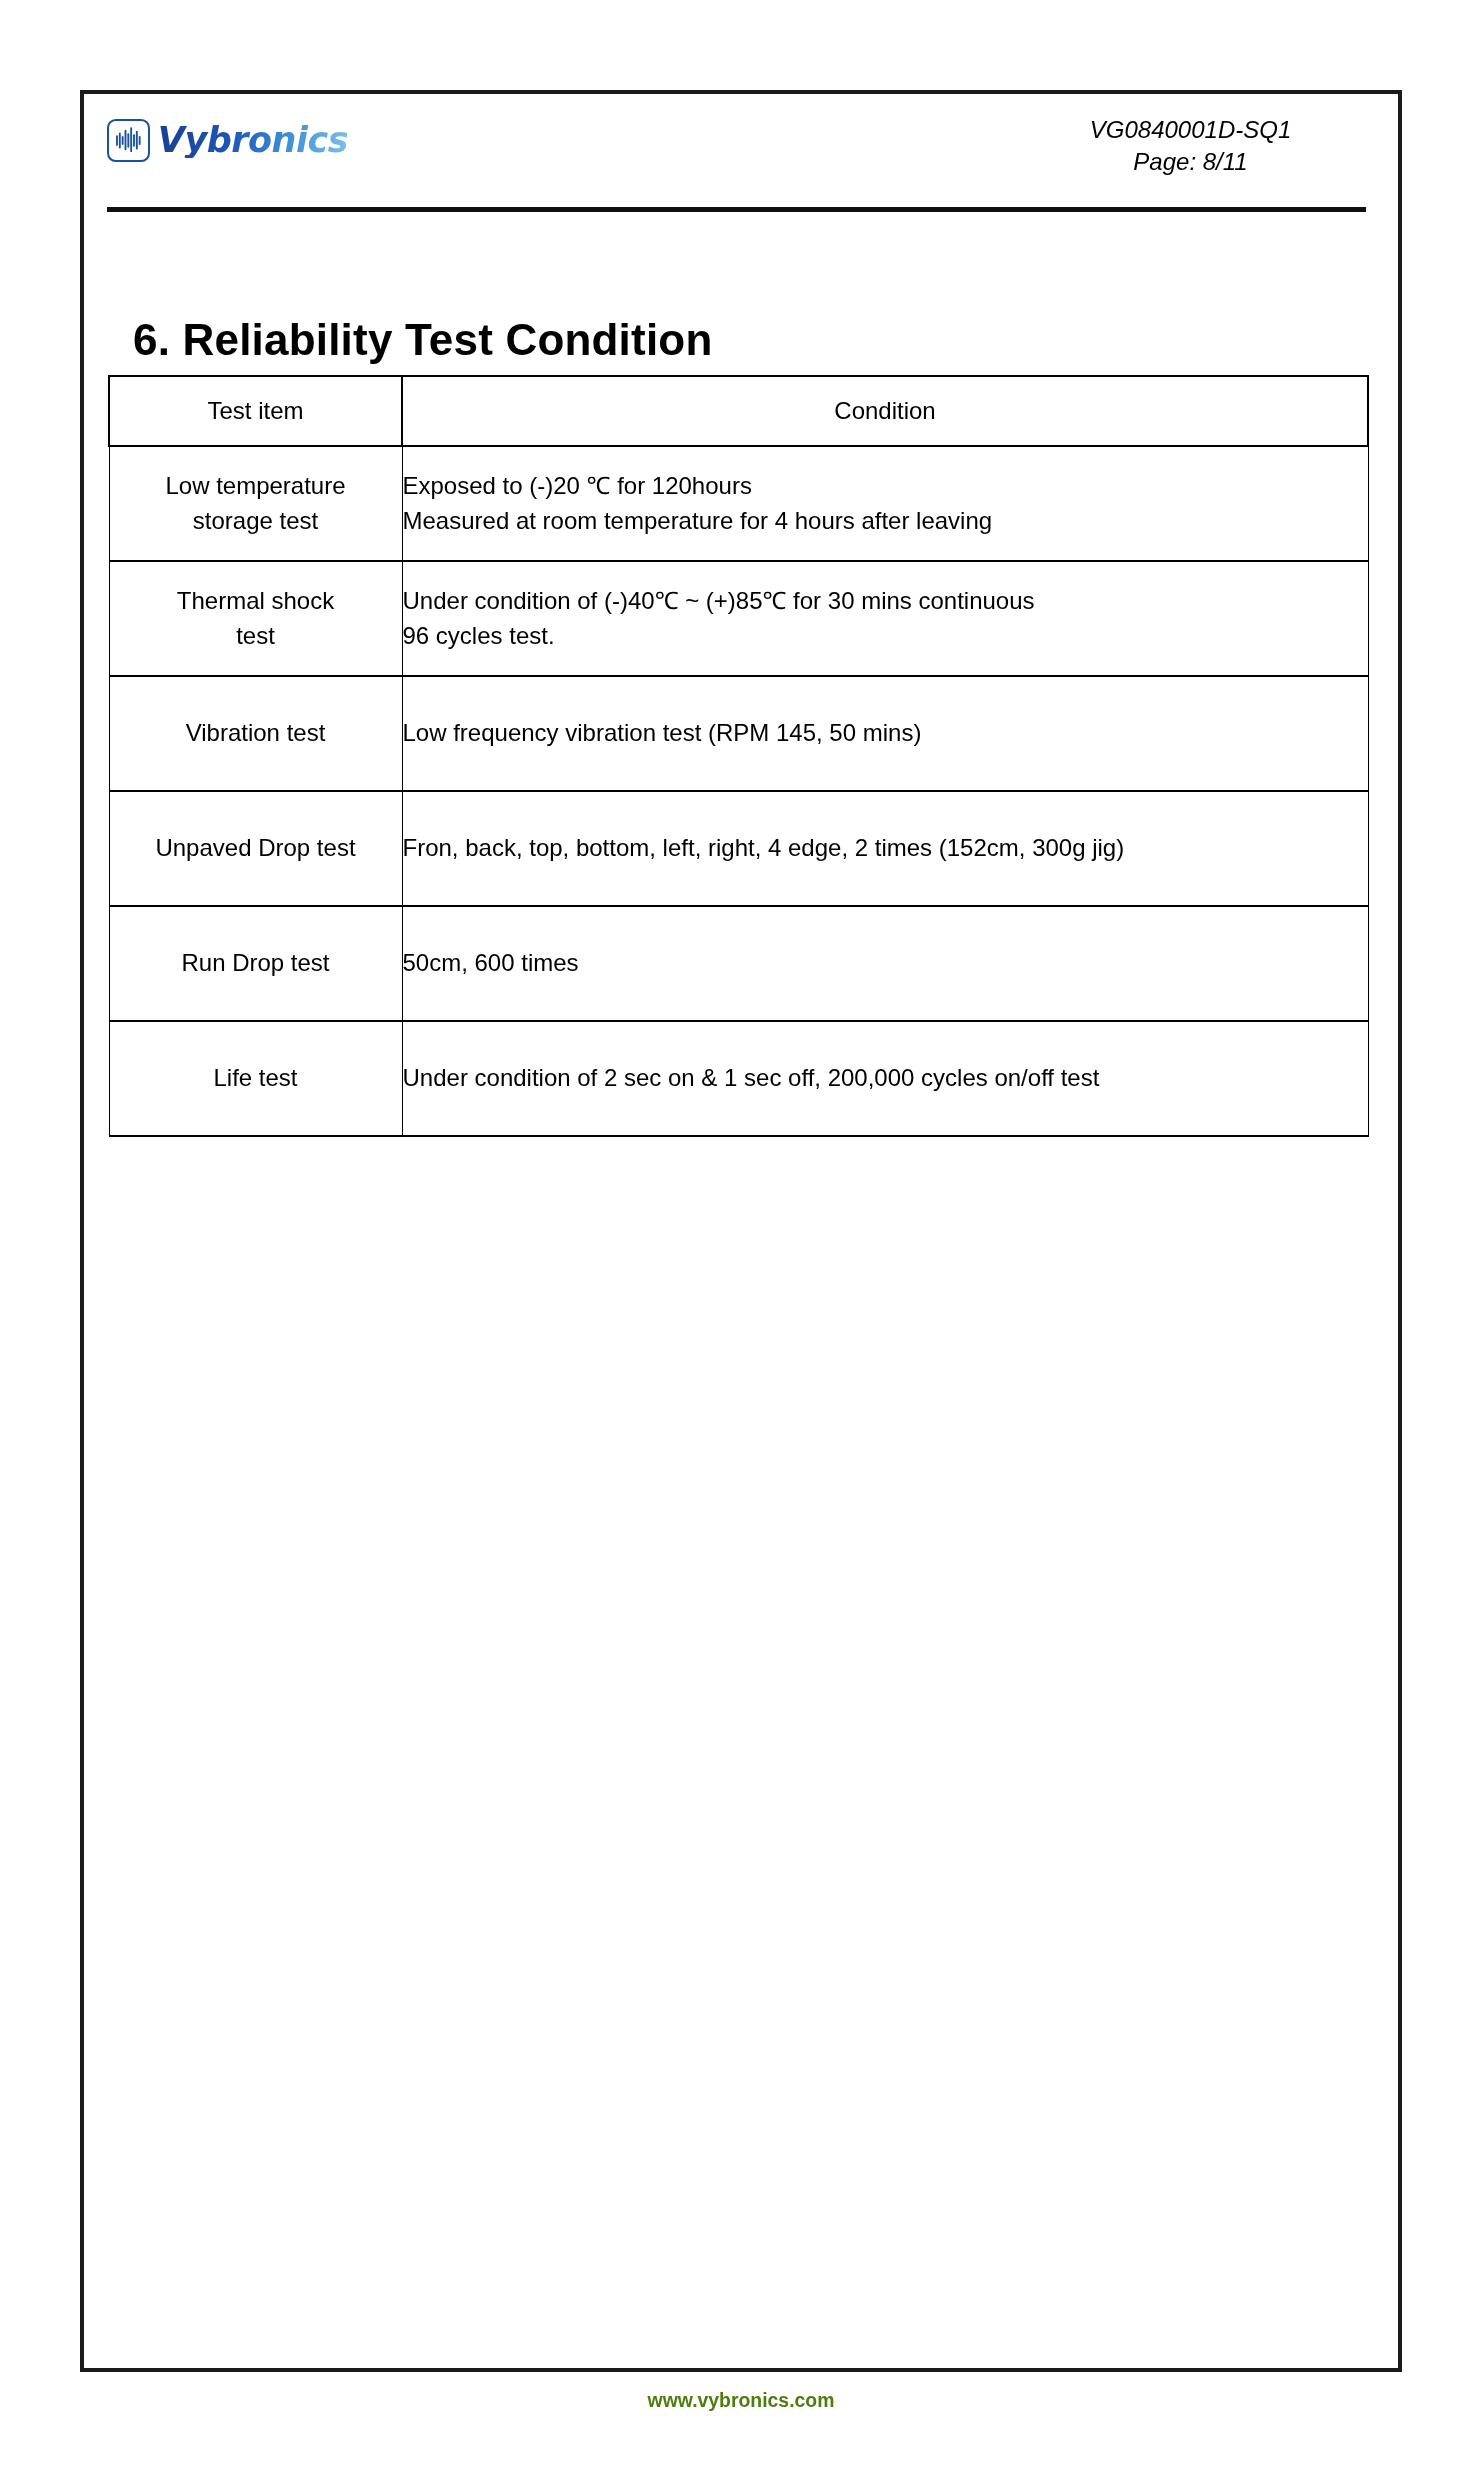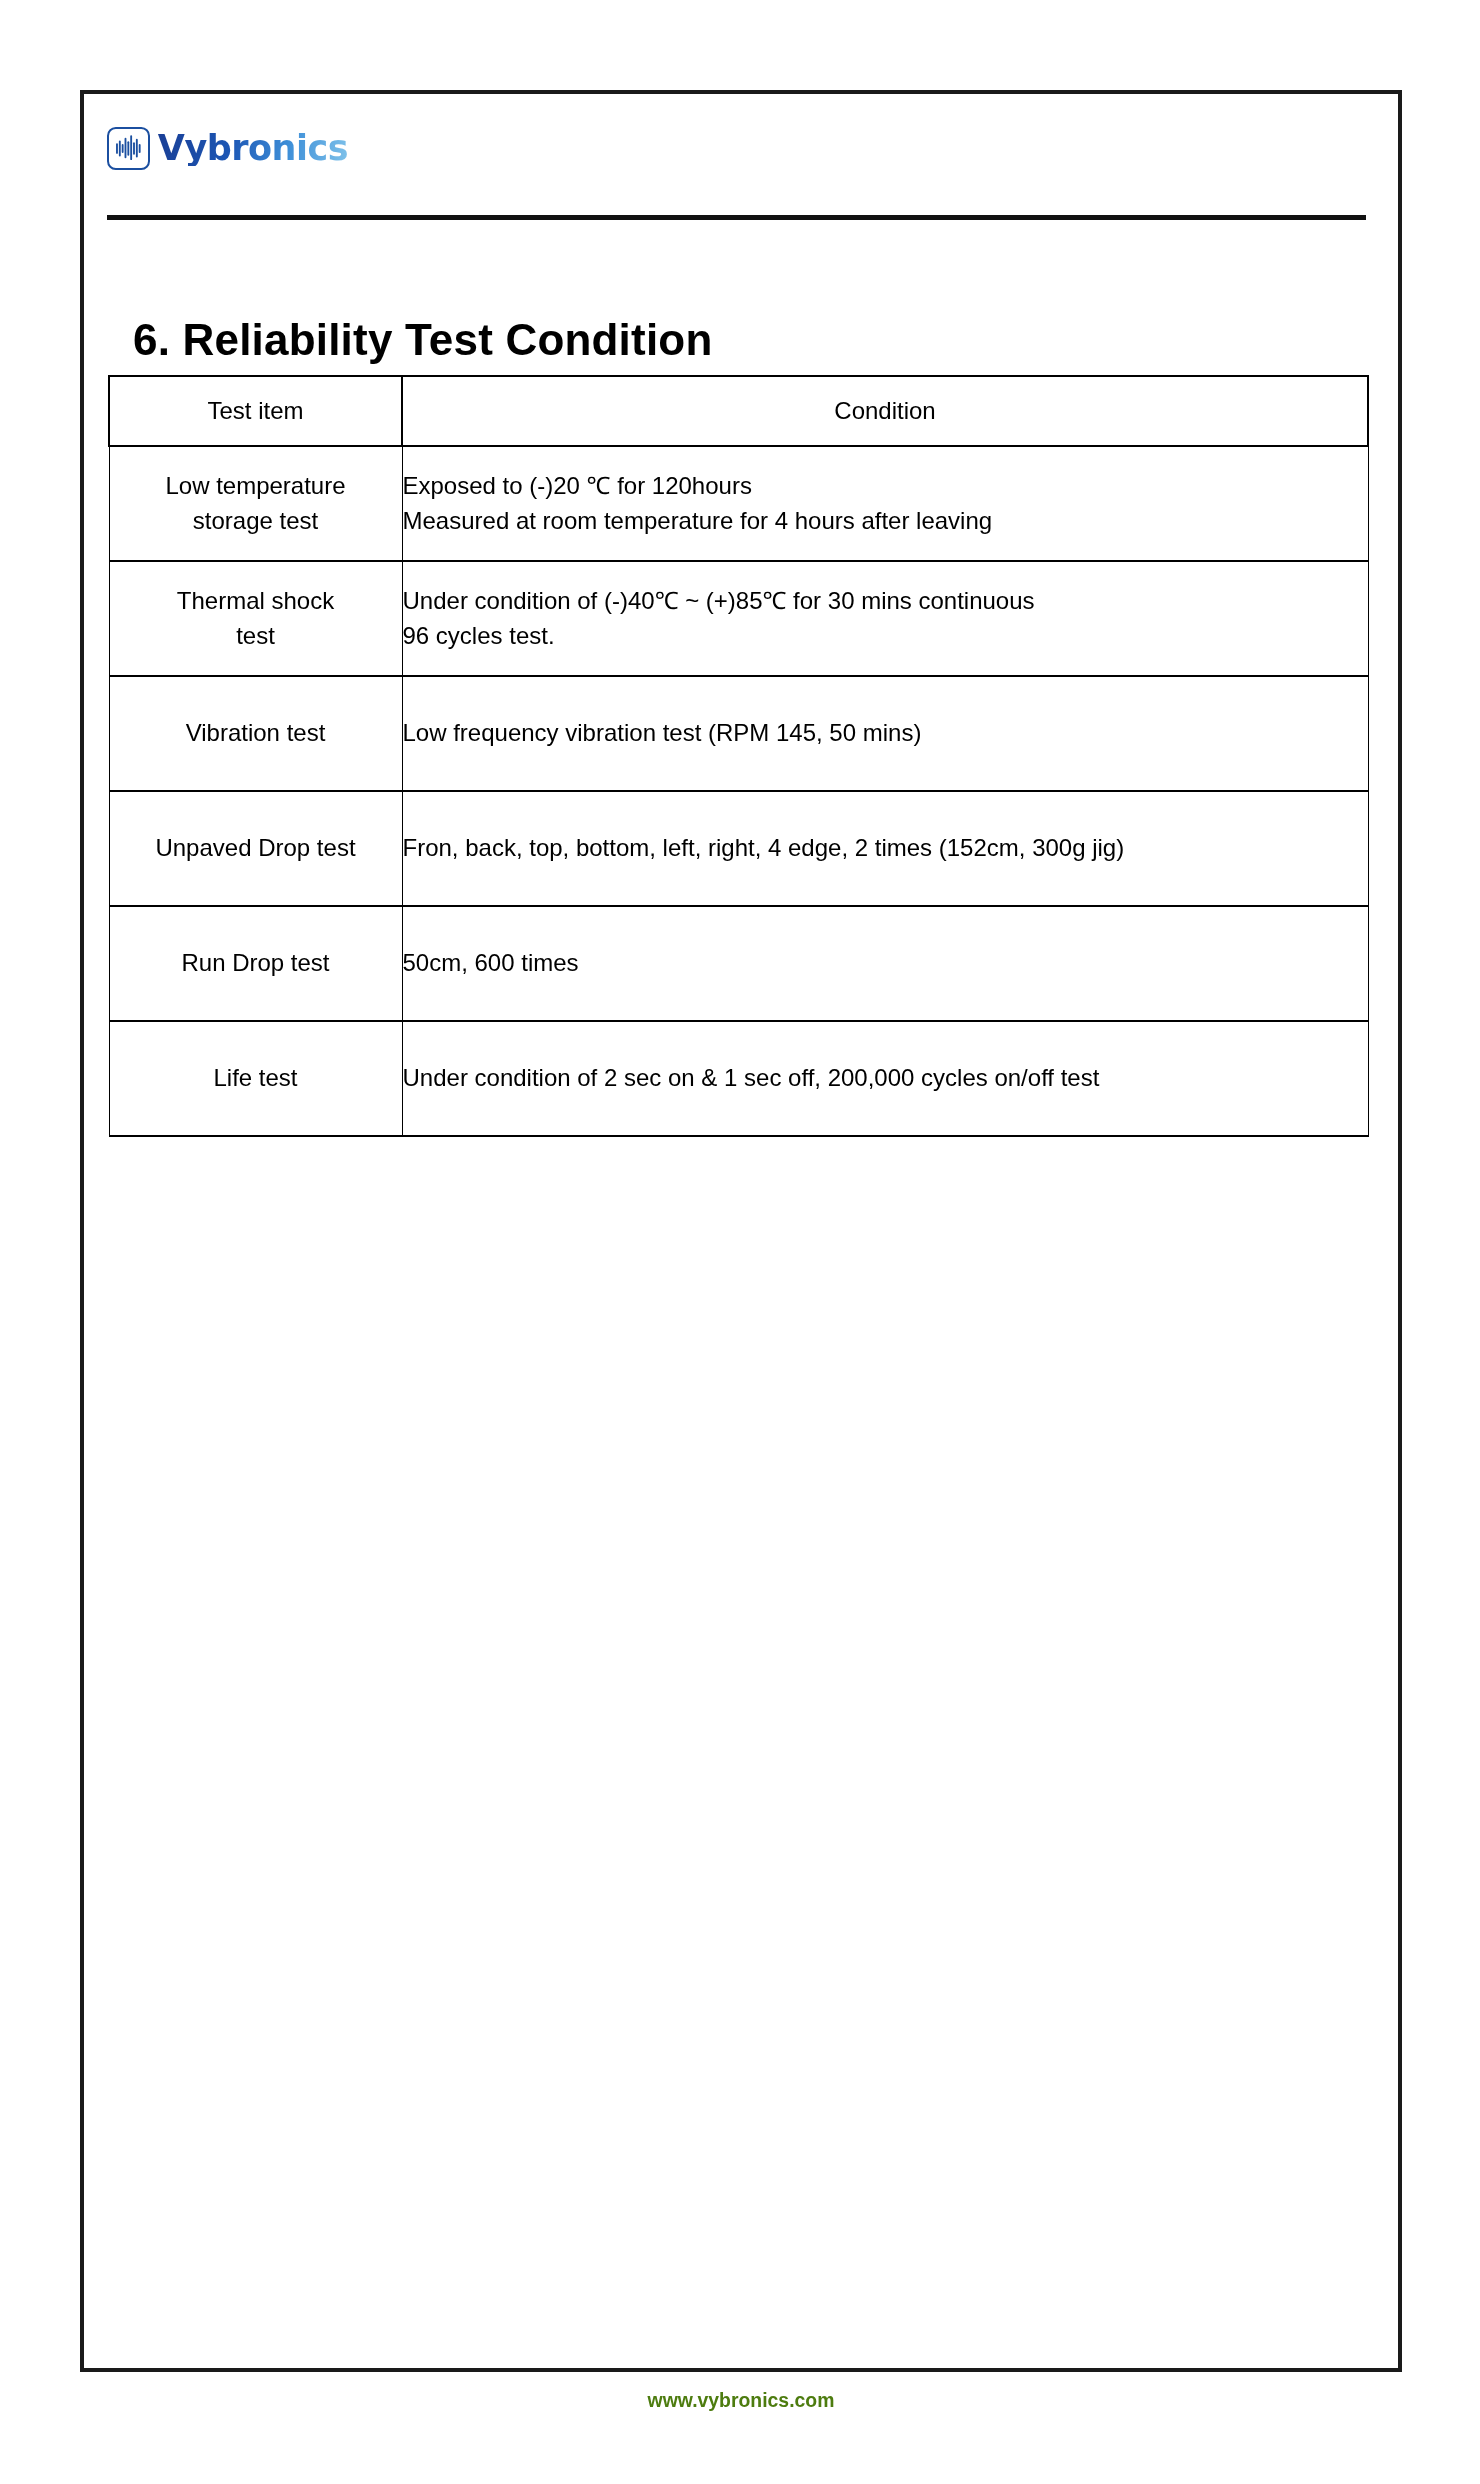--- a/index.html
+++ b/index.html
@@ -26,24 +26,25 @@
     height: 2282px;
     border: 4.9px solid #1a1a1a;
     box-sizing: border-box;
     background: #ffffff;
   }
 
   
   .doc-header {
     position: absolute;
     left: 0;
-    top: 12px;
+    top: 4px;
     width: 100%;
     height: 115px;
     box-sizing: border-box;
+    font-style: italic;
   }
   .header-inner {
     position: relative;
     width: 100%;
     height: 100%;
   }
   .header-rule {
     position: absolute;
     left: 23px;
     top: 109px;
@@ -207,20 +208,24 @@
             <path d="M25 8 V34"></path>
             <path d="M28.2 16 V28"></path>
             <path d="M31.4 12 V31"></path>
             <path d="M34.6 18 V26"></path>
           </g>
         </svg>
         <span class="logo-word">Vybronics</span>
       </div>
 
 
+      <div class="header-right">
+        <div class="meta-line">VG0840001D-SQ1</div>
+        <div class="meta-line">Page: 8/11</div>
+      </div>
 
       <div class="header-rule"></div>
     </div>
   </div>
 
   <h1 class="section-title">6. Reliability  Test Condition</h1>
 
   <table class="rel-table">
     <colgroup>
       <col class="c-item">

